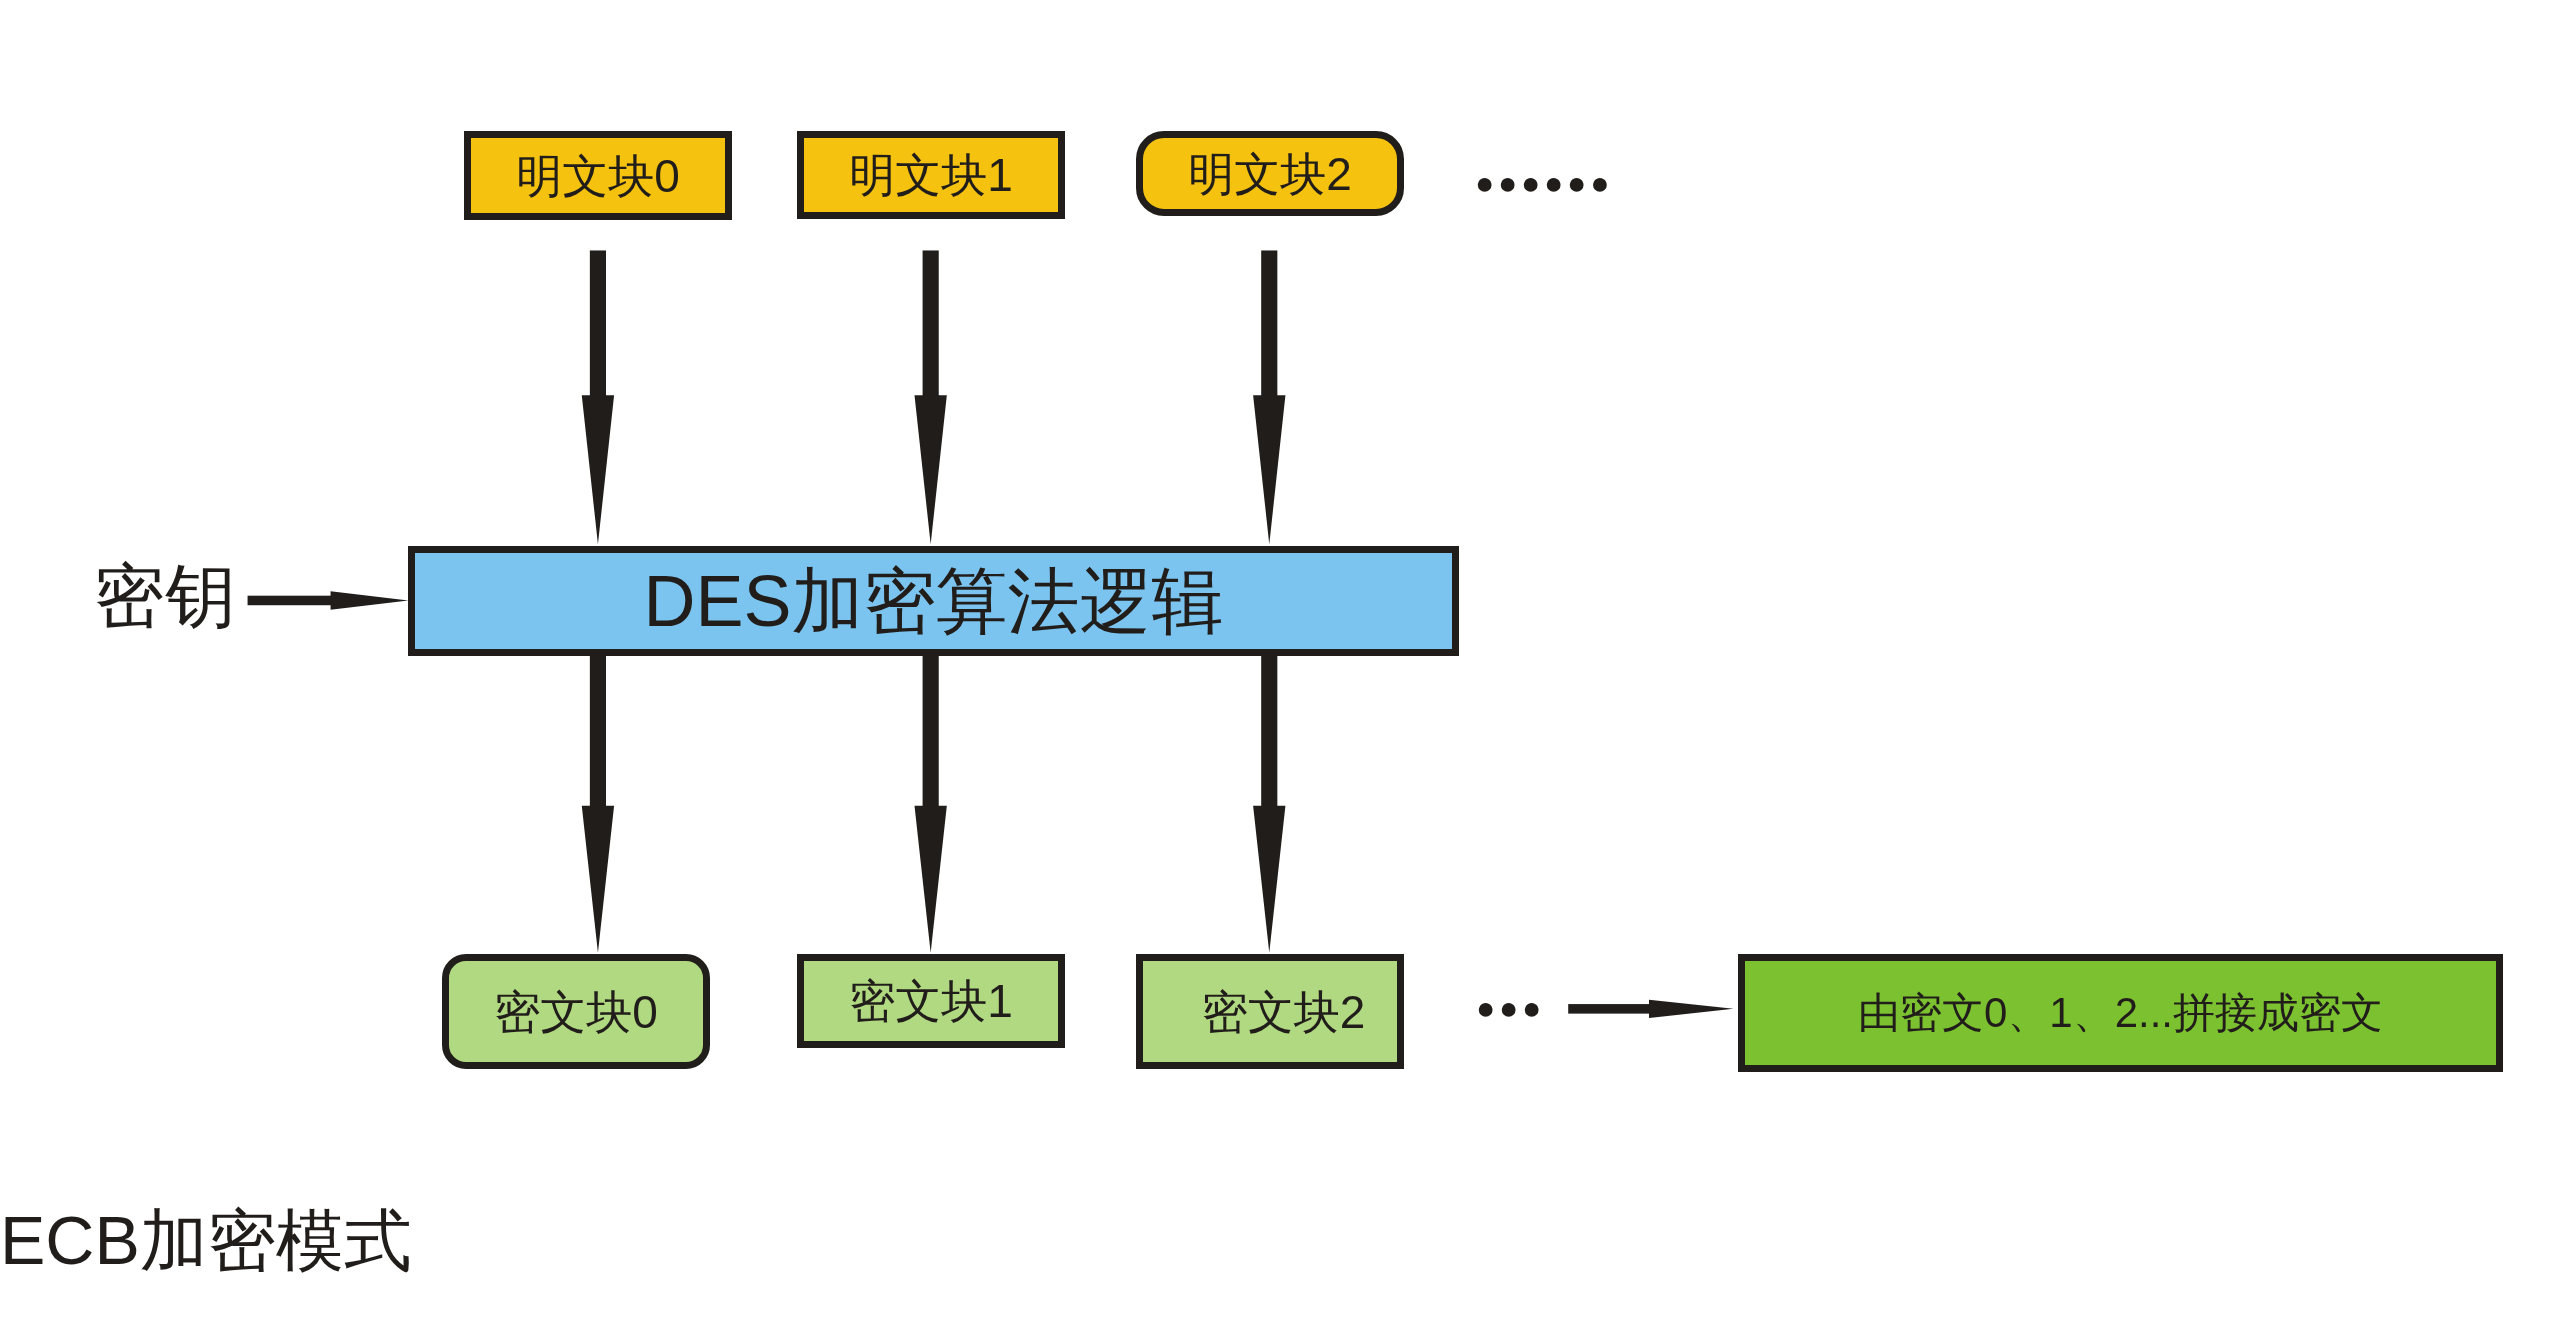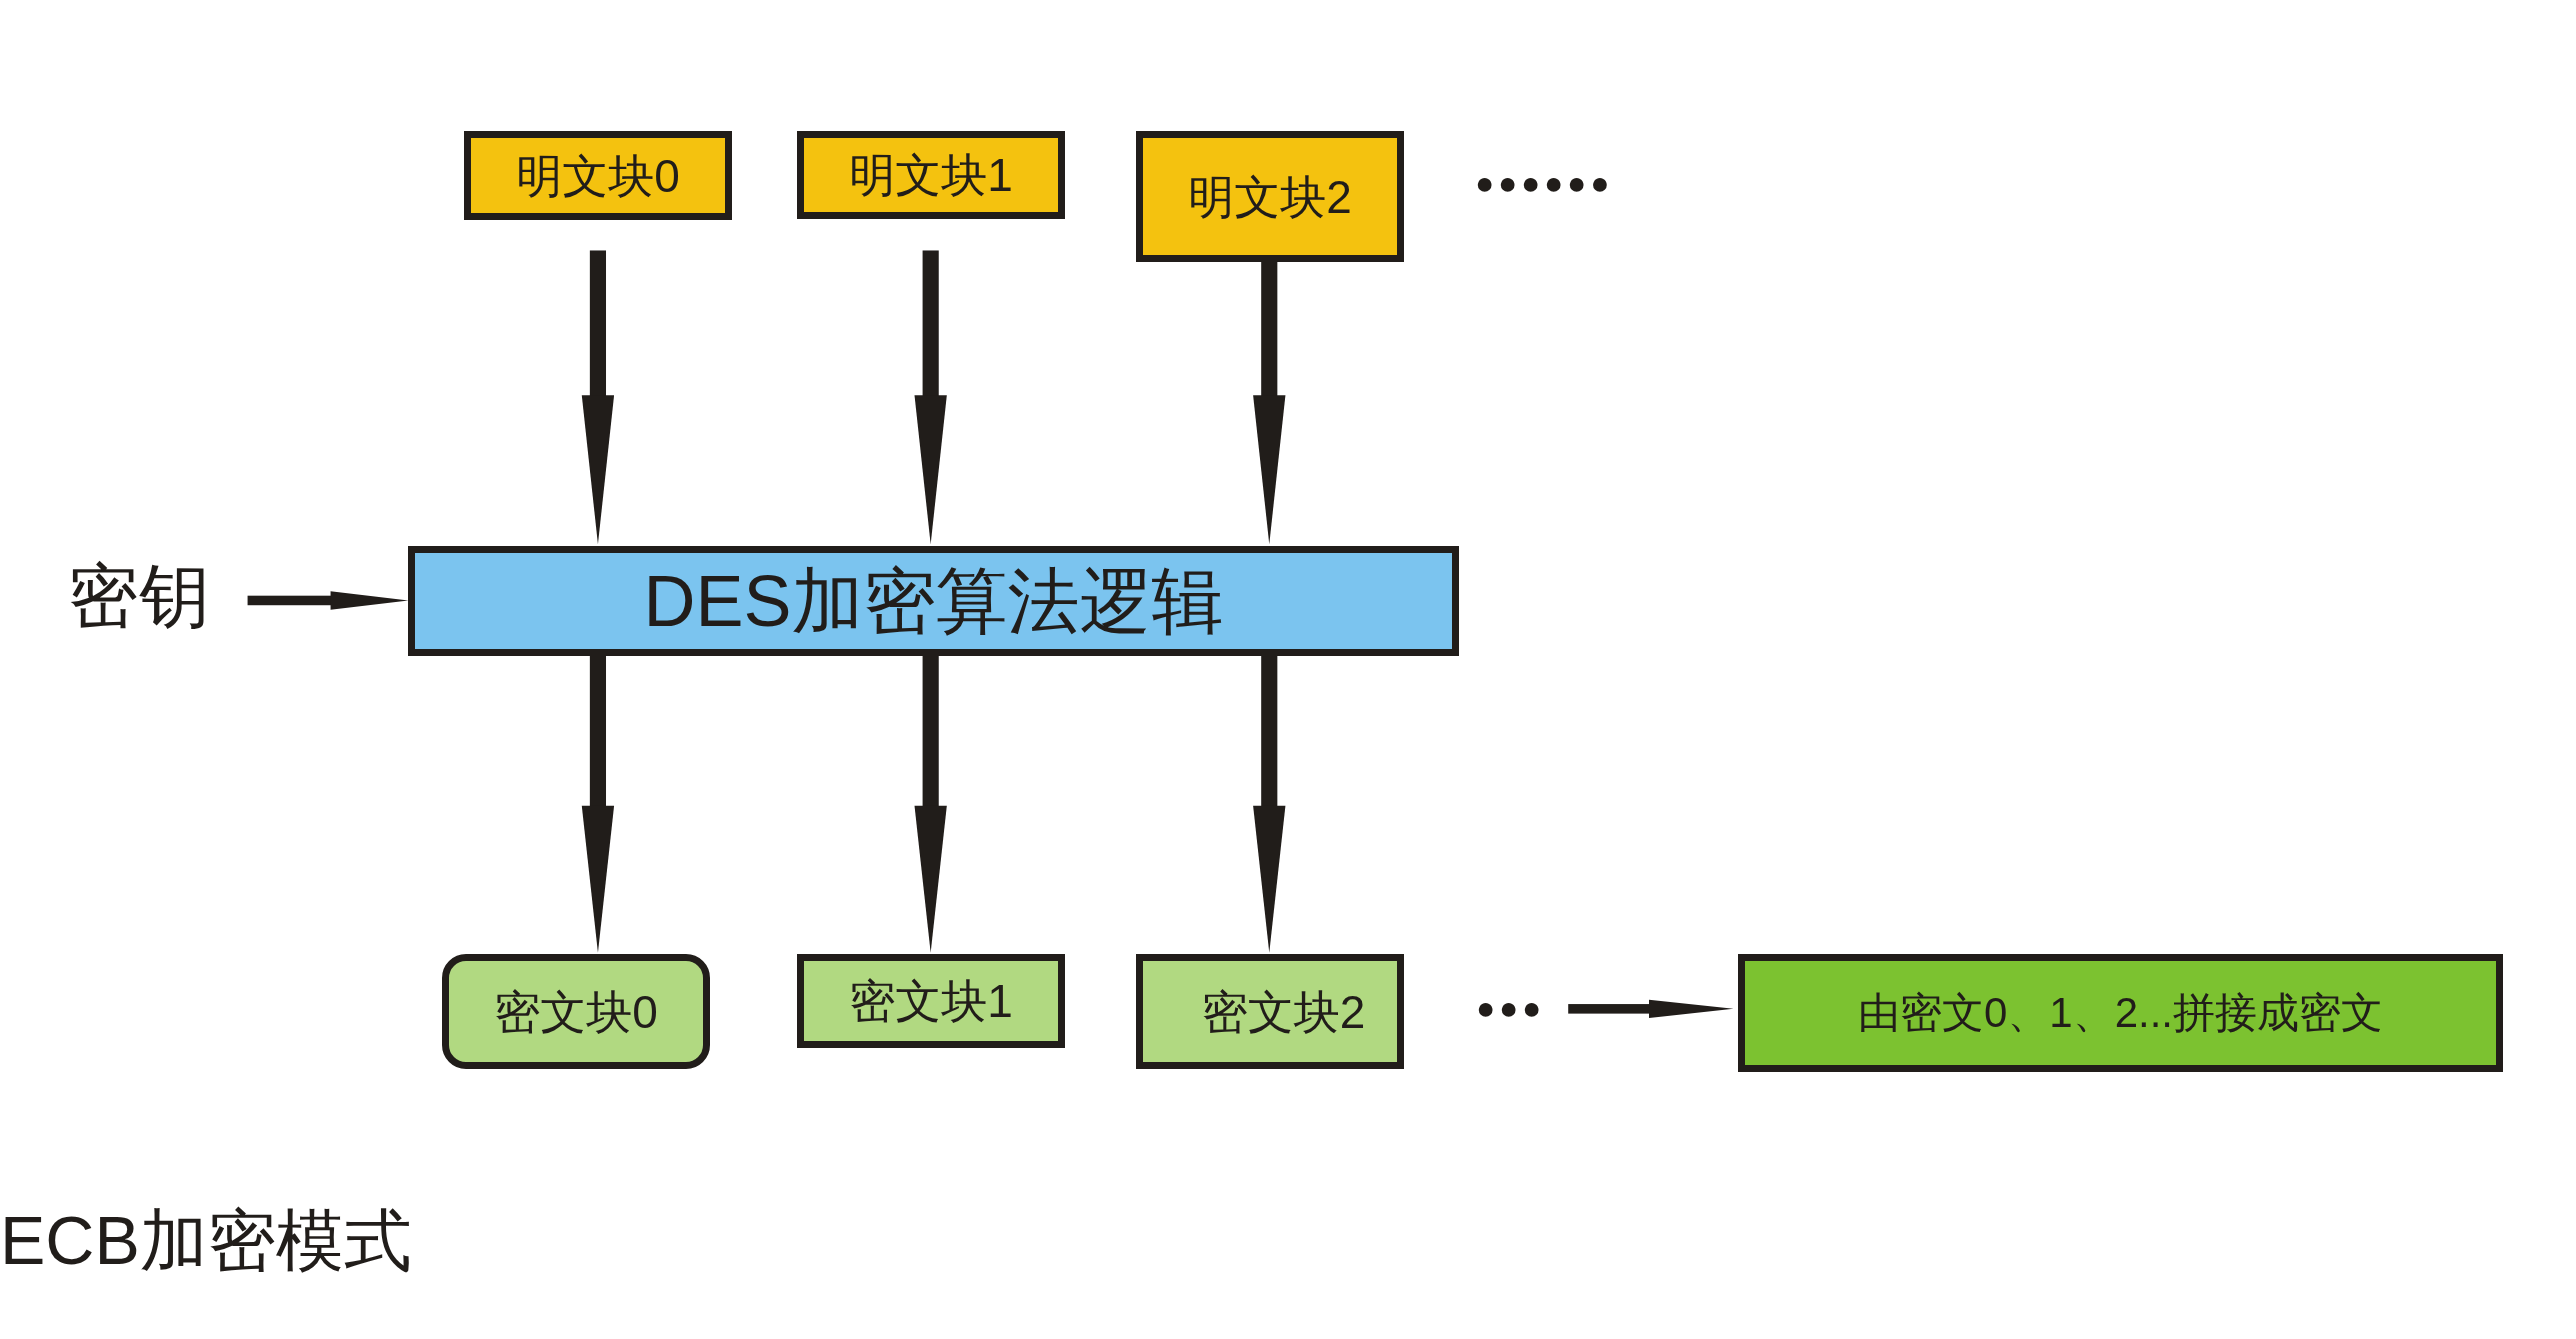--- a/index.html
+++ b/index.html
@@ -24,31 +24,31 @@
     display:flex;align-items:center;justify-content:center;
     white-space:nowrap;line-height:1;
   }
   .pt{background:var(--plaintext-fill);font-size:46px;}
   .algo{background:var(--algorithm-fill);font-size:72px;}
   .ct{background:var(--ciphertext-fill);font-size:46px;}
   .concat{background:var(--concat-fill);font-size:42px;}
   
   .pt0{left:464px;top:131px;width:268px;height:89px;}
   .pt1{left:797px;top:131px;width:268px;height:88px;}
-  .pt2{left:1136px;top:131px;width:268px;height:131px;}
+  .pt2{left:1136px;top:131px;width:268px;height:85px;border-radius:28px;}
   
   .algo{left:408px;top:546px;width:1051px;height:110px;}
   
   .ct0{left:442px;top:954px;width:268px;height:115px;border-radius:24px;}
   .ct1{left:797px;top:954px;width:268px;height:94px;}
   .ct2{left:1136px;top:954px;width:268px;height:115px;padding-left:27px;}
   
   .concat{left:1738px;top:954px;width:765px;height:118px;}
   .key-label{
-    position:absolute;left:68px;top:560px;
+    position:absolute;left:94px;top:560px;
     font-size:70px;line-height:1.05;letter-spacing:1.5px;
   }
   .title{
     position:absolute;left:0;top:1205px;width:2576px;
     text-align:left;font-size:68px;line-height:1.05;
   }
   .dots{
     position:absolute;font-size:32px;line-height:1;
     letter-spacing:3.7px;color:var(--ink);
   }

